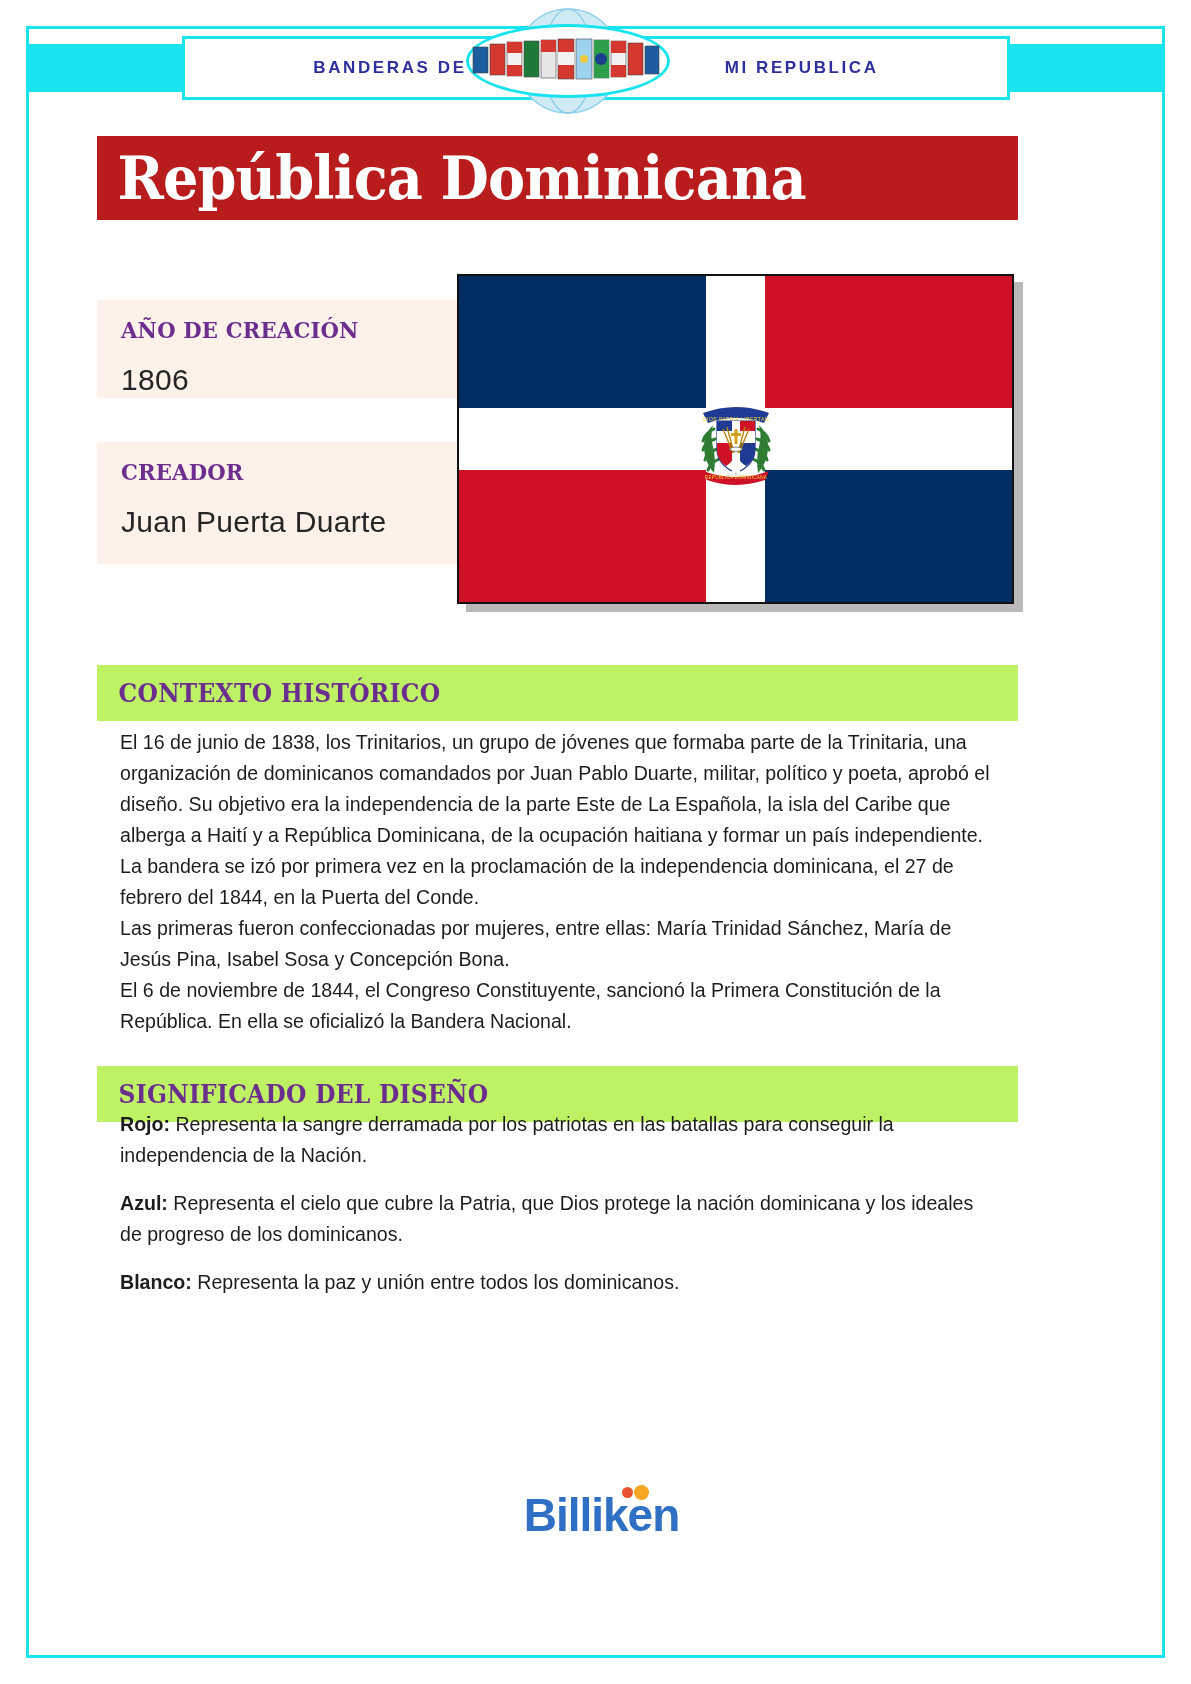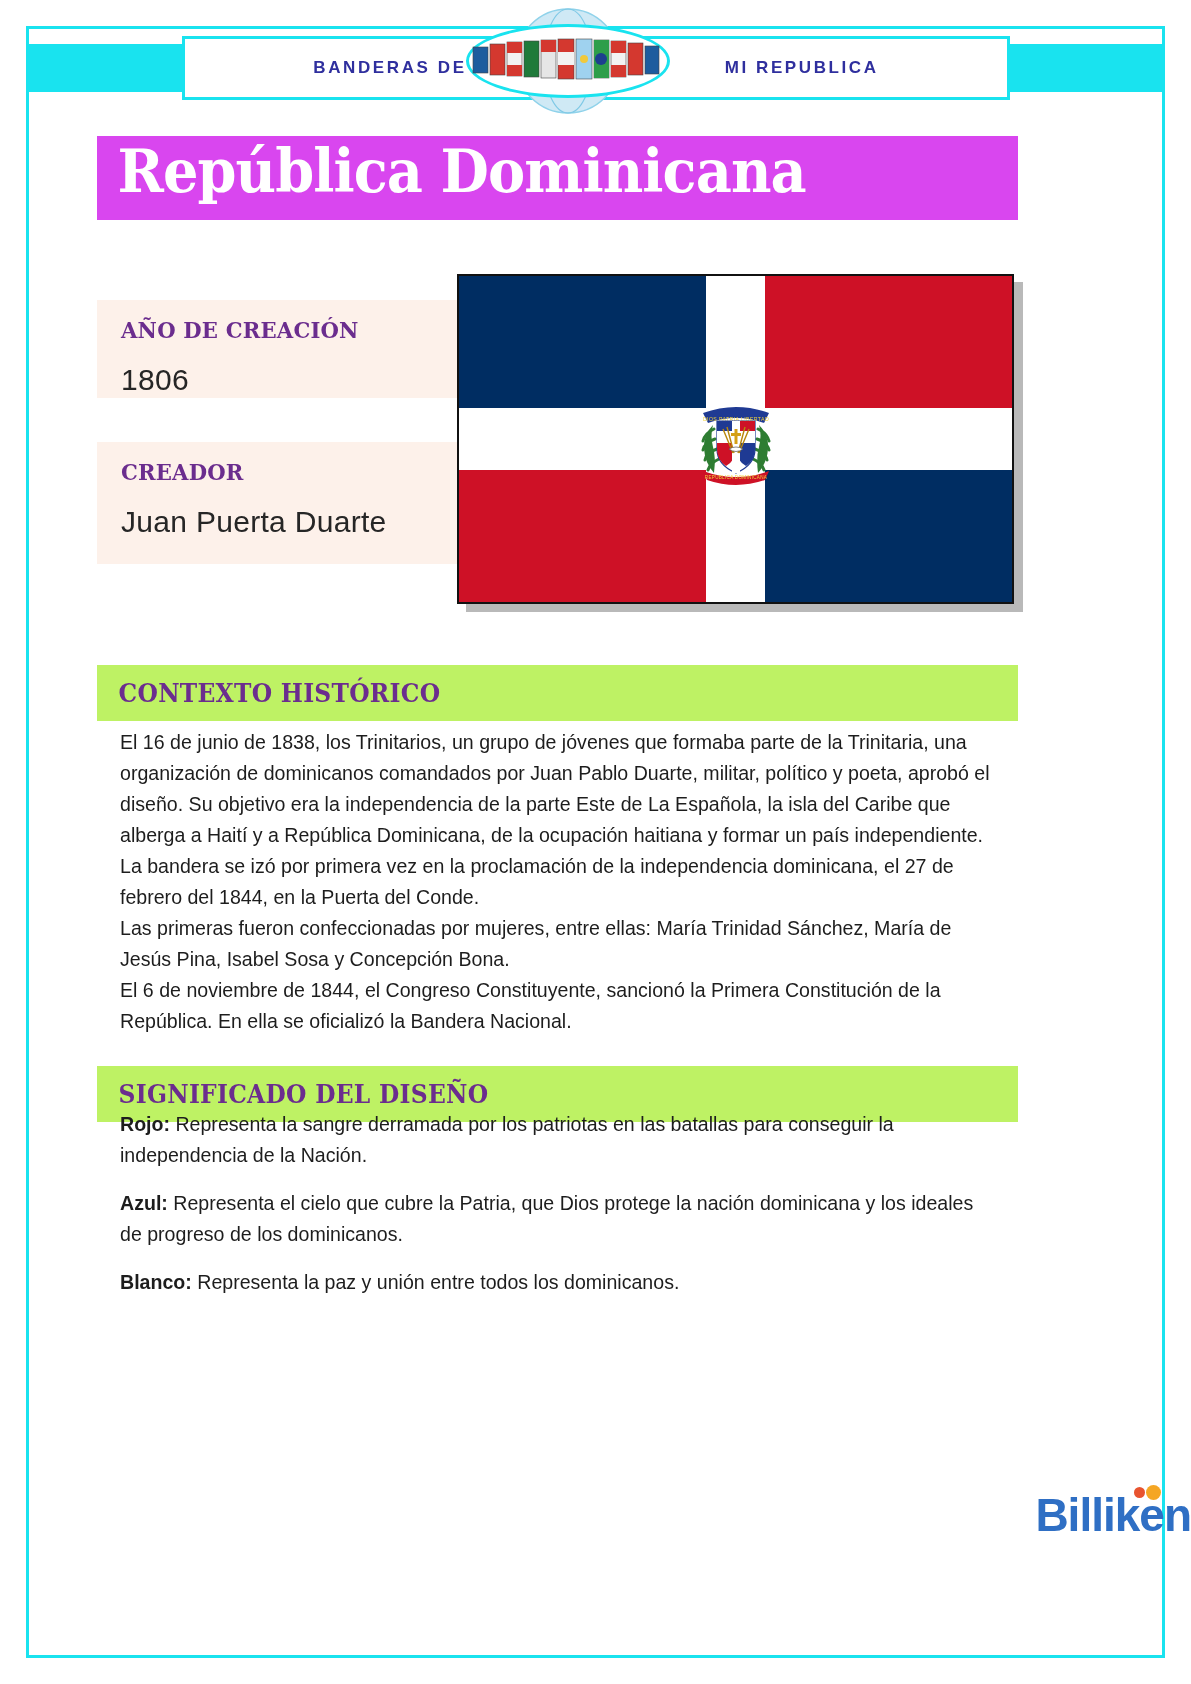--- a/index.html
+++ b/index.html
@@ -61,22 +61,22 @@
     border:3px solid #19e3ef;
     border-radius:50%;
     box-sizing:border-box;
   }
 
   
   .title-bar{
     position:absolute;
     left:97px; top:136px;
     width:921px; height:84px;
-    background:#d946ef;
-    display:flex; align-items:flex-start;
+    background:#b91c1c;
+    display:flex; align-items:center;
   }
   .title-text{
     color:#ffffff;
     font-family:"DejaVu Serif", serif;
     font-weight:bold;
     font-size:60px;
     letter-spacing:-1px;
     padding-left:22px;
     white-space:nowrap;
     transform:scaleX(0.93);
@@ -180,21 +180,21 @@
   .body-ctx{ top:726px; }
   .body-ctx p{ margin:0; }
   .body-sig{ top:1108px; }
   .body-sig p{ margin:0 0 17px 0; }
   .body-sig b{ font-weight:bold; }
 
   
   .logo{
     position:absolute;
     left:12px; right:0; top:1488px;
-    text-align:right;
+    text-align:center;
   }
   .logo-text{
     display:inline-block;
     font-family:"Liberation Sans", sans-serif;
     font-weight:bold;
     font-size:46px;
     color:#2f6fc4;
     letter-spacing:-1px;
     position:relative;
   }

